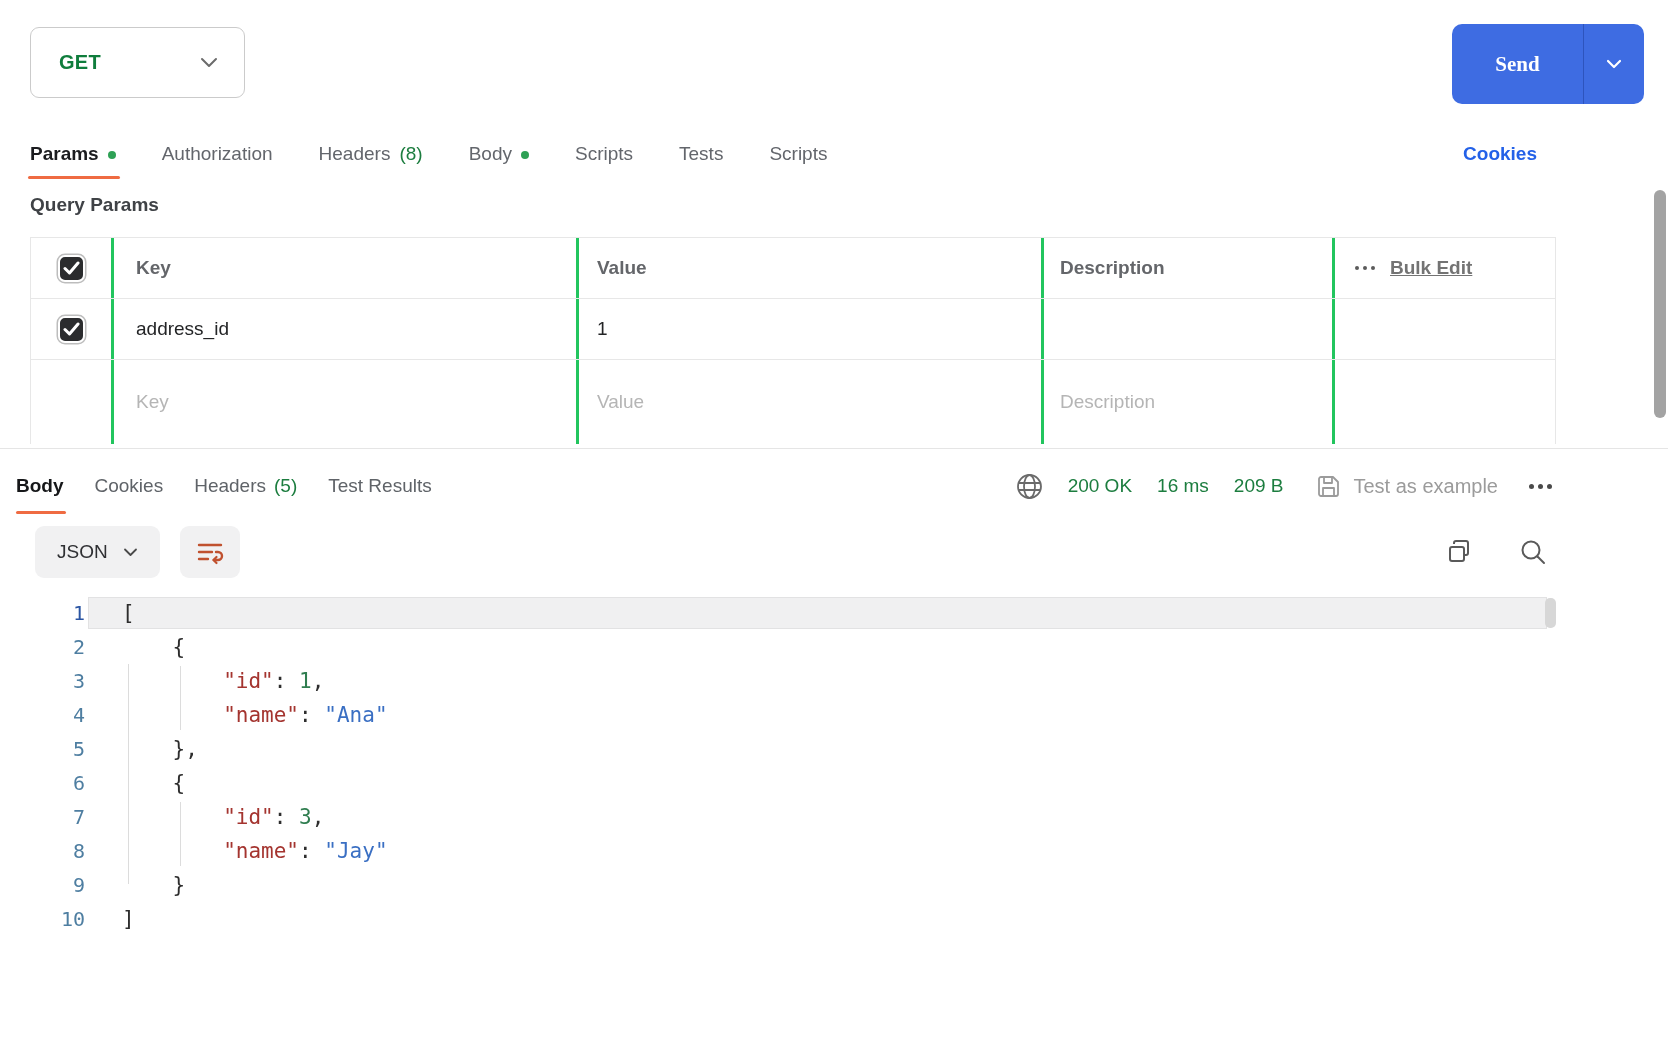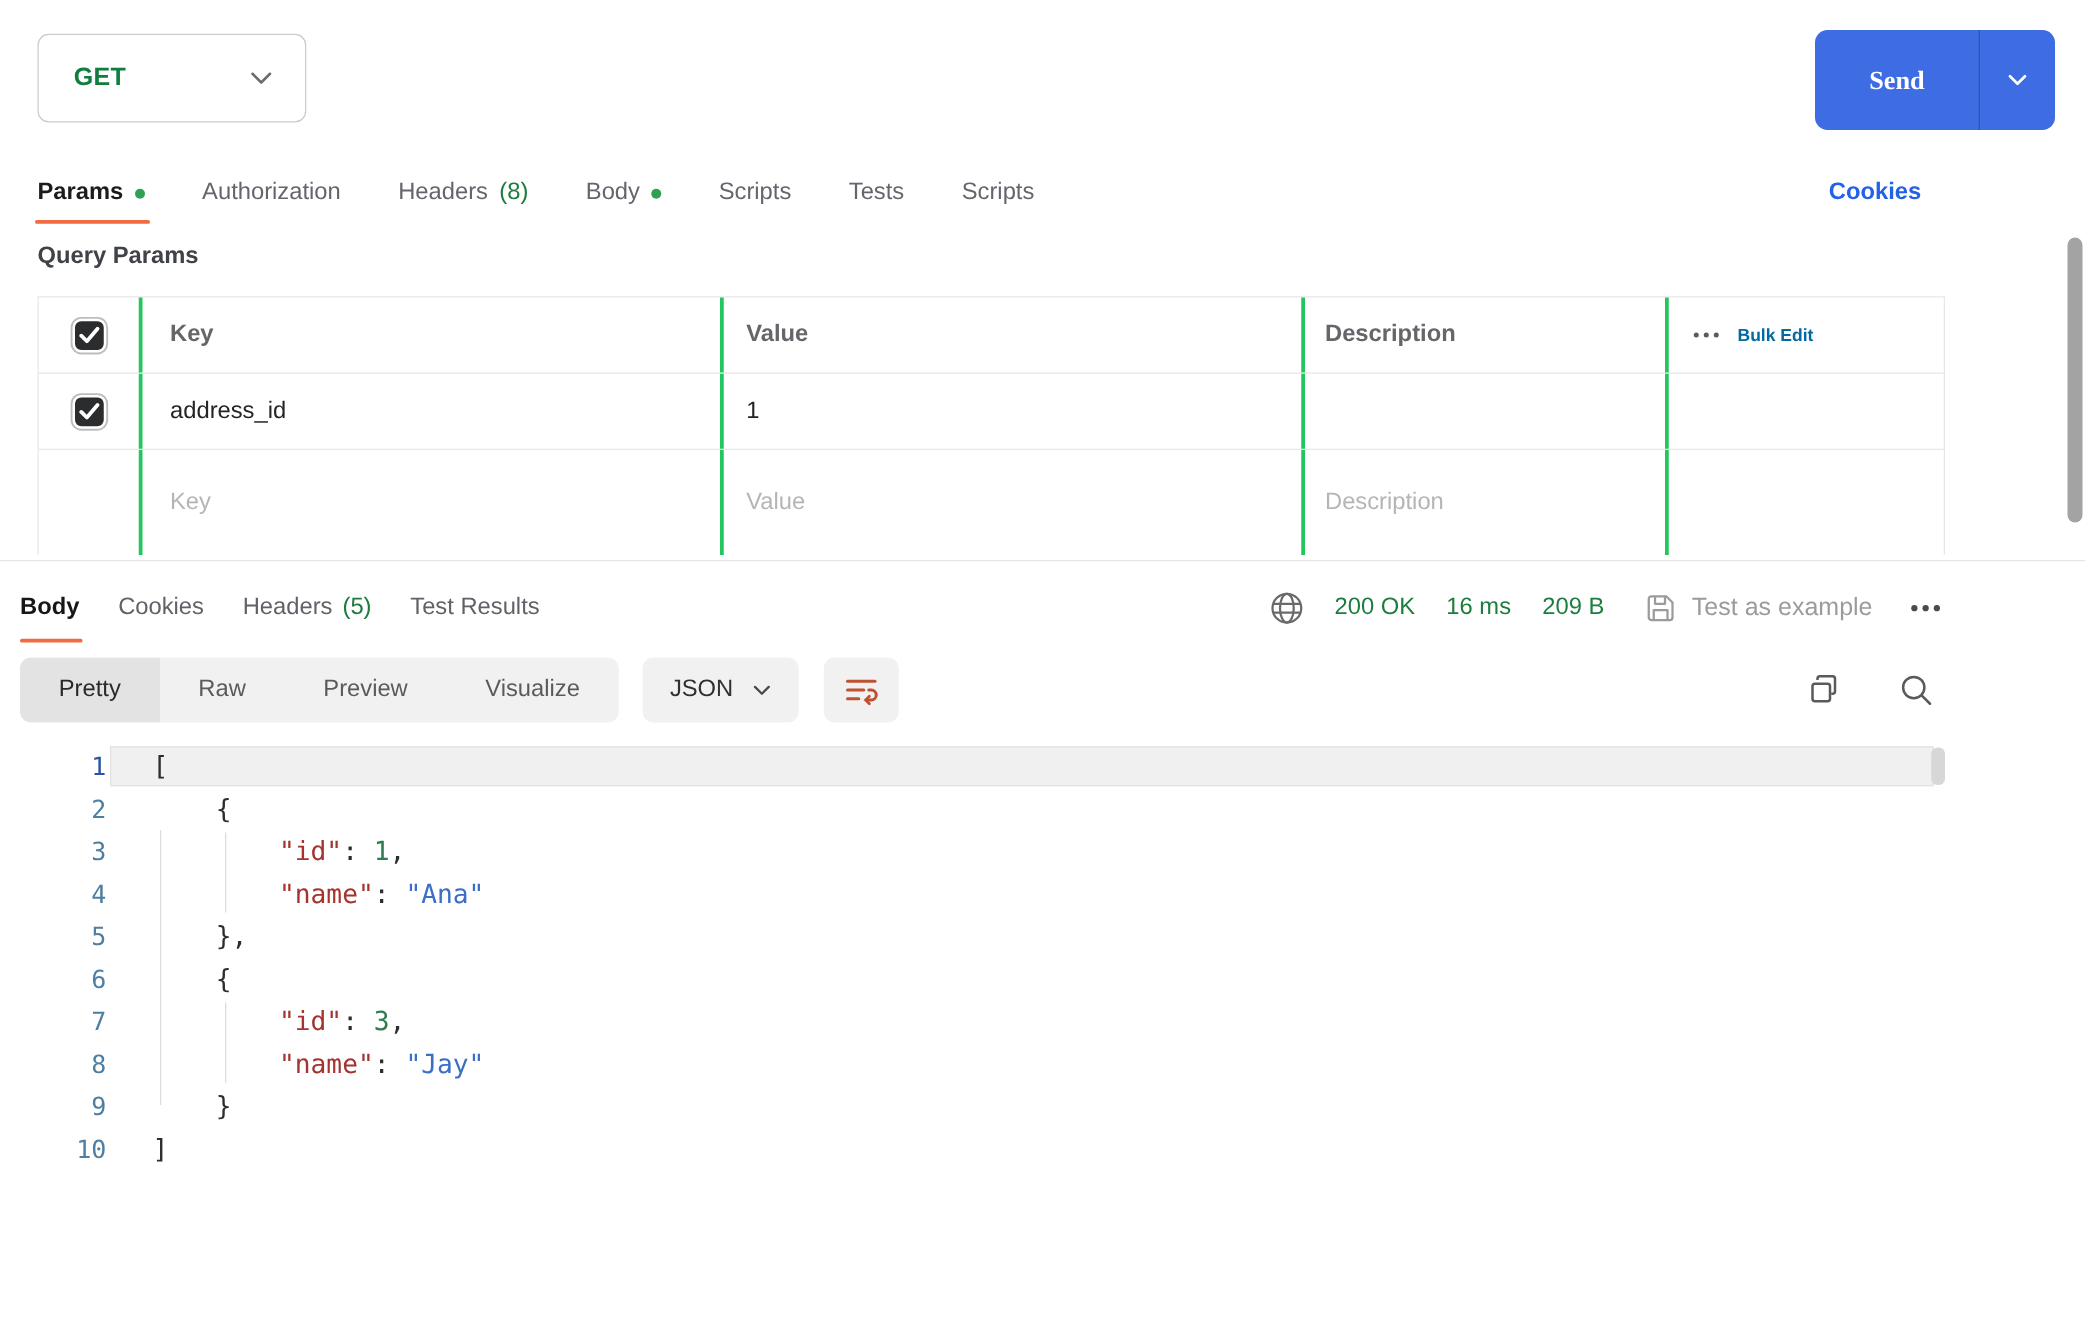--- a/index.html
+++ b/index.html
@@ -74,21 +74,21 @@
   .hdr .p-cell { font-size:19px; font-weight:bold; color:#64666a; }
   .data .p-cell { font-size:19px; color:#232426; }
   .ph .p-cell { font-size:19px; color:#b5b5b5; }
   .checkbox {
     width:27px; height:27px; border-radius:7px; background:#2b2c2e;
     border:2px solid #fff; box-shadow:0 0 0 1.5px #bdbdbd;
     display:flex; align-items:center; justify-content:center; cursor:pointer;
   }
   .dots3 { display:flex; gap:4px; cursor:pointer; }
   .dots3 i { width:4px; height:4px; border-radius:50%; background:#5b5b5b; }
-  .bulk-label { font-size:14px; color:#0369a1; cursor:pointer; }
+  .bulk-label { font-size:19px; color:#737373; cursor:pointer;text-decoration:underline; }
 
   .h-divider { position:absolute; left:0; top:448px; width:1668px; height:1px; background:#e5e5e5; }
 
   
   .resp-header {
     position:absolute; left:16px; top:449px; right:116px; height:74px;
     display:flex; align-items:center; font-size:19px; color:#5f6368;
   }
   .resp-tabs { display:flex; align-items:center; gap:31px; }
   .rtab { position:relative; display:flex; align-items:center; gap:8px; cursor:pointer; white-space:nowrap; }
@@ -291,26 +291,20 @@
       </span>
       <span class="more-dots">
           <i></i>
           <i></i>
           <i></i>
         </span>
     </div>
   </div>
 
   <div class="resp-toolbar">
-    <div class="segmented">
-      <div class="seg active">Pretty</div>
-      <div class="seg">Raw</div>
-      <div class="seg">Preview</div>
-      <div class="seg">Visualize</div>
-    </div>
 
     <div class="json-dd">
       <span>JSON</span>
       <span>
         <svg width="15" height="9" viewBox="0 0 15 9">
             <path d="M2 1.5 L7.5 7 L13 1.5" fill="none" stroke="#4a4a4a" stroke-width="1.8" stroke-linecap="round" stroke-linejoin="round"></path>
           </svg>
       </span>
     </div>
 

